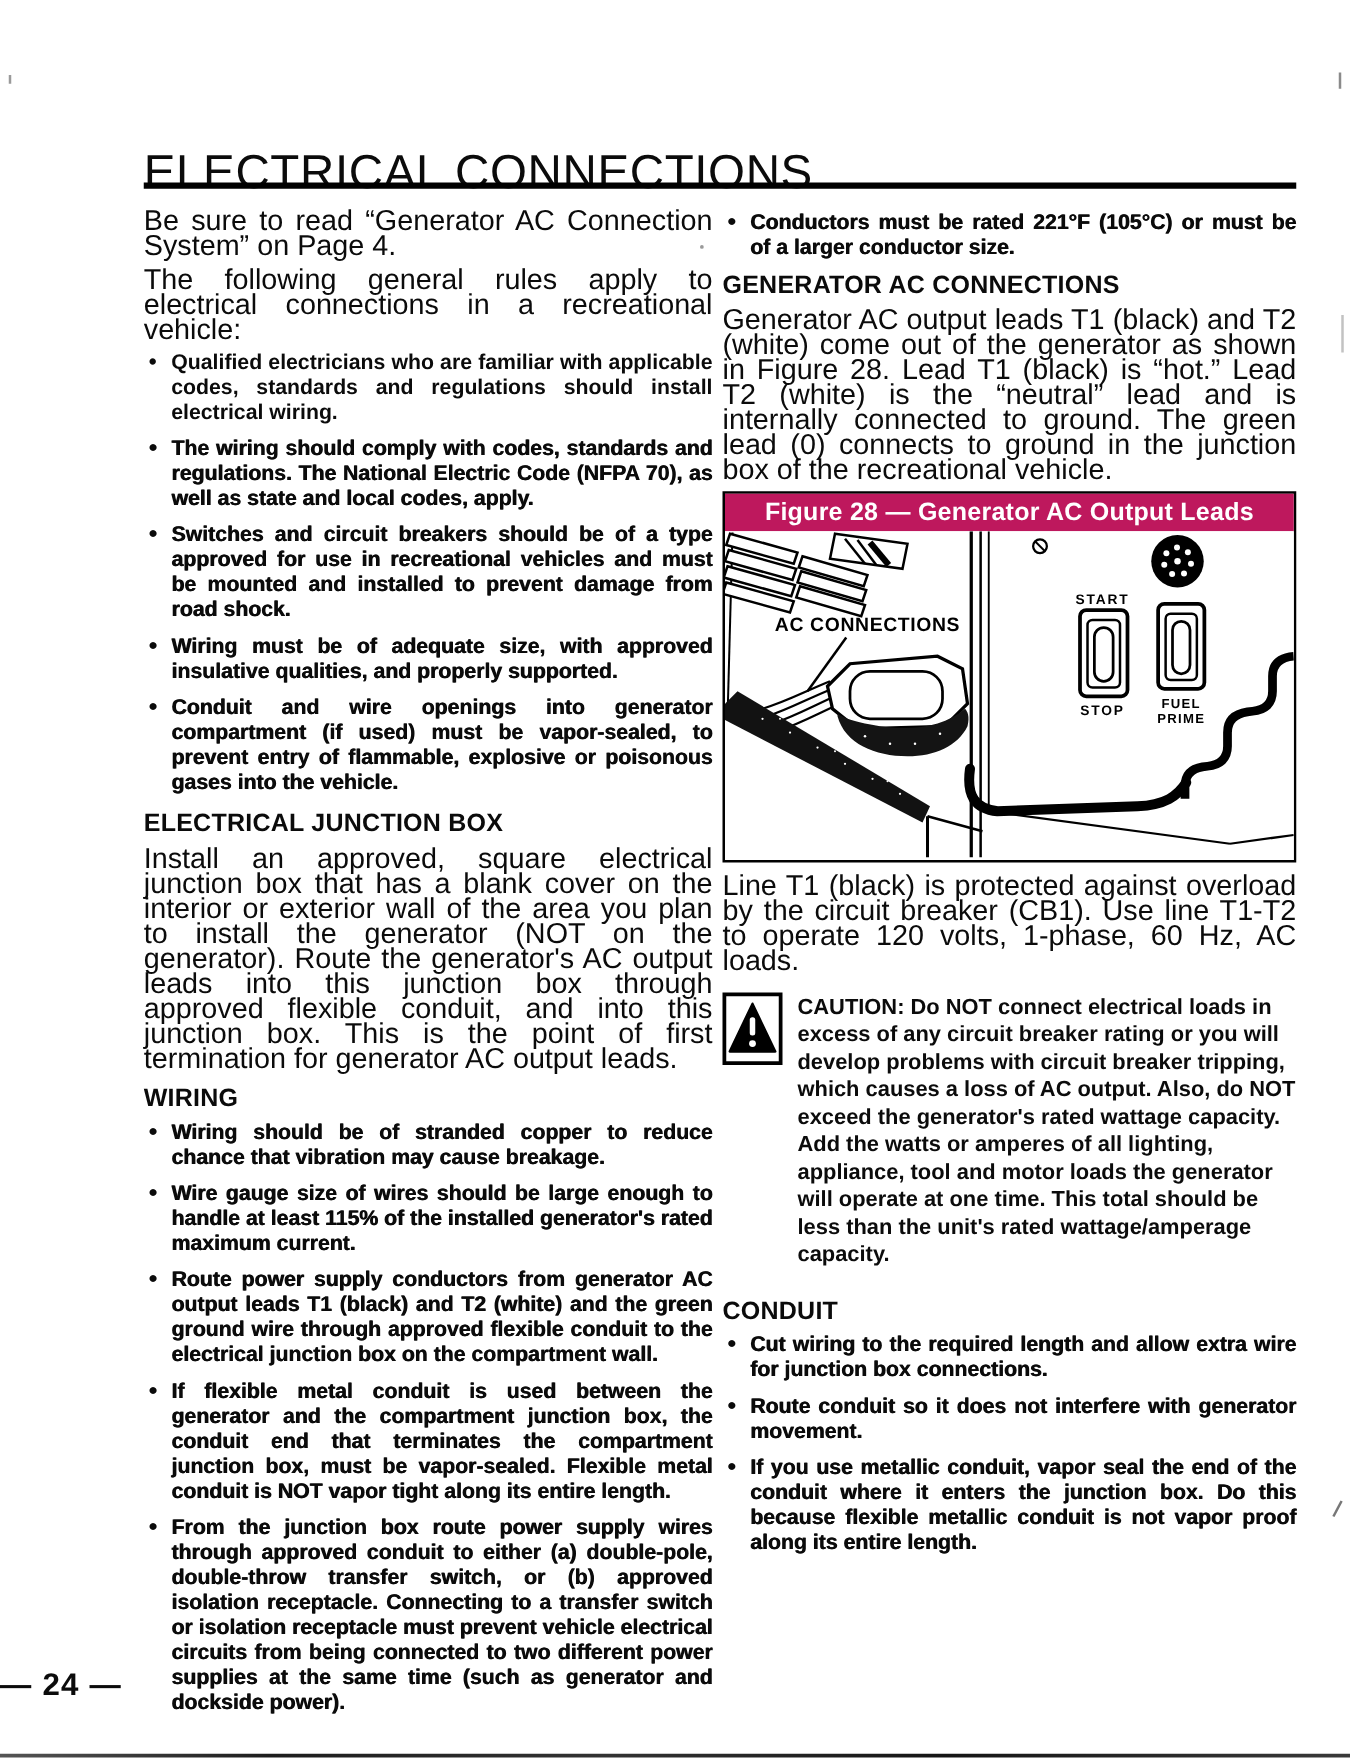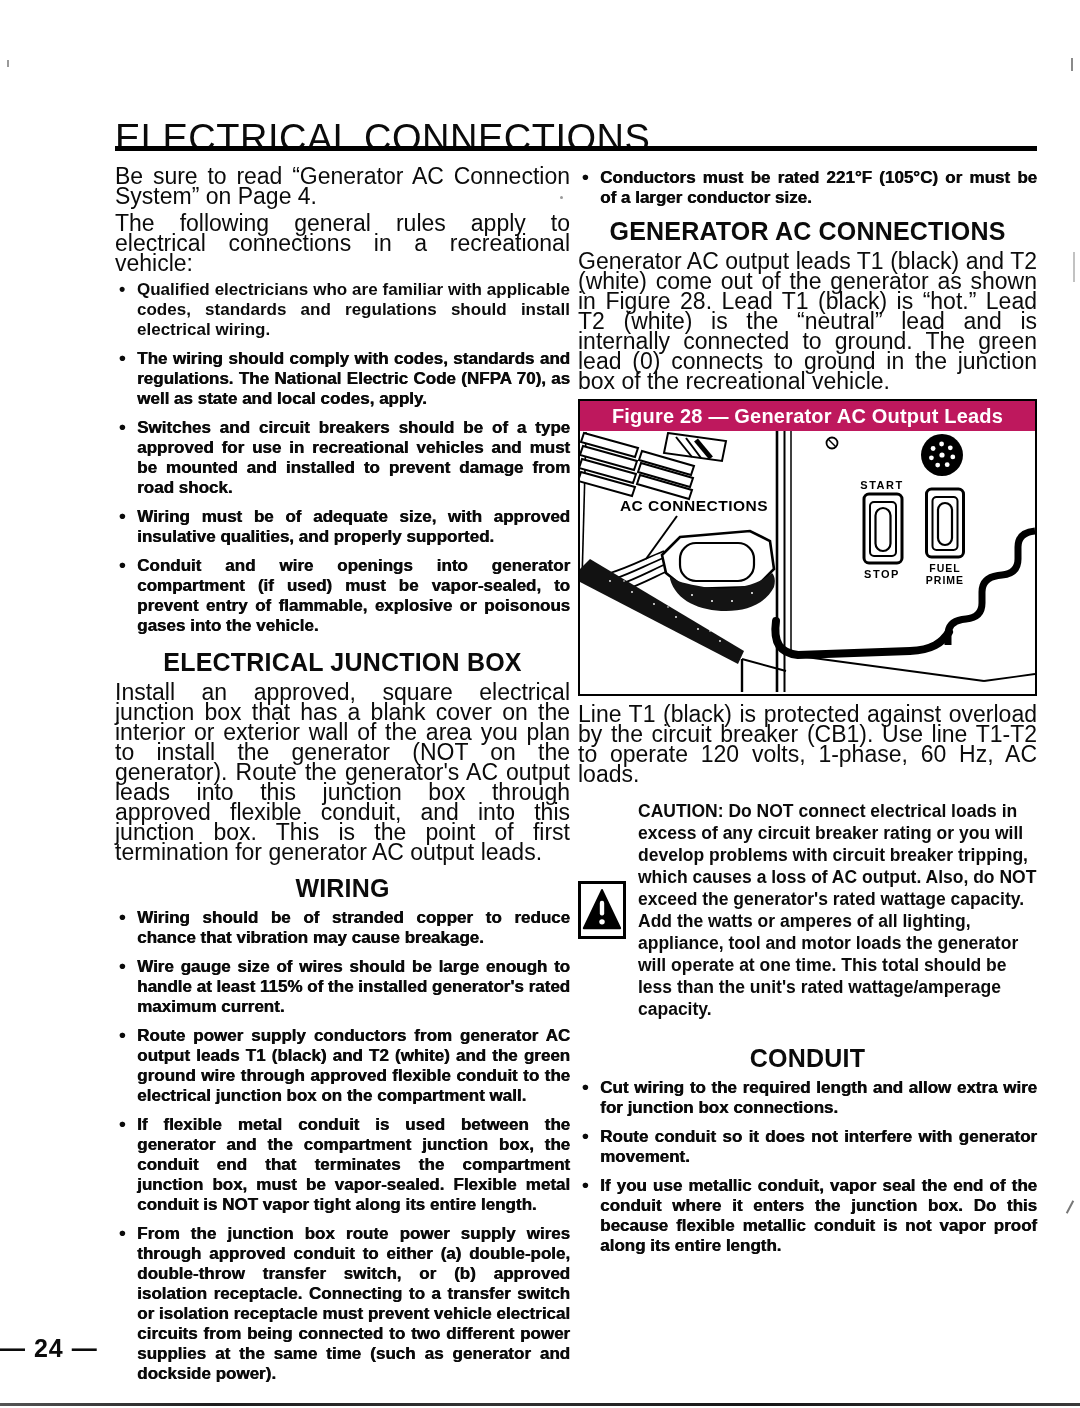--- a/index.html
+++ b/index.html
@@ -22,34 +22,34 @@
   .col-left{width:455px;flex:none;}
   .col-right{width:459px;flex:none;}
   p.body{font-size:23px;line-height:20px;text-align:justify;margin:0 0 7px 0;}
   ul.blist{list-style:none;margin:2px 0 0 0;padding:0;}
   ul.blist li{
     position:relative;padding-left:22px;margin:0 0 9px 0;
     font-size:17px;line-height:20px;text-align:justify;font-weight:bold;
   }
   ul.blist li::before{content:"\2022";position:absolute;left:4px;top:-1px;font-size:18px;}
   h2.sect{
-    font-size:25px;font-weight:bold;text-align:center;
+    font-size:20px;font-weight:bold;text-align:left;
     margin:12px 0 5px 0;letter-spacing:.2px;
   }
   .dark{text-shadow:.5px 0 0 currentColor;}
   
   figure.fig{margin:8px 0 8px 0;width:459px;border:2px solid #000;box-sizing:border-box;padding:0;}
   .fig-caption{
     background:#be185d;color:#fff;height:30px;line-height:30px;
     text-align:center;font-size:20px;font-weight:bold;letter-spacing:.2px;
   }
   .fig-art{height:263px;position:relative;background:#fff;}
   .fig-art svg{position:absolute;inset:0;}
   
-  .caution{display:flex;gap:12px;margin:16px 0 10px 0;align-items:center;}
+  .caution{display:flex;gap:12px;margin:16px 0 10px 0;}
   .caution-box{
     width:48px;height:58px;border:3px solid #000;flex:none;
     display:flex;align-items:center;justify-content:center;box-sizing:border-box;
   }
   .caution-text{font-size:17.5px;font-weight:bold;line-height:22px;text-align:left;margin:0;}
   .page-number{
     position:absolute;left:0;right:0;top:1334px;text-align:left;
     font-size:25px;font-weight:bold;letter-spacing:1px;
   }
   

